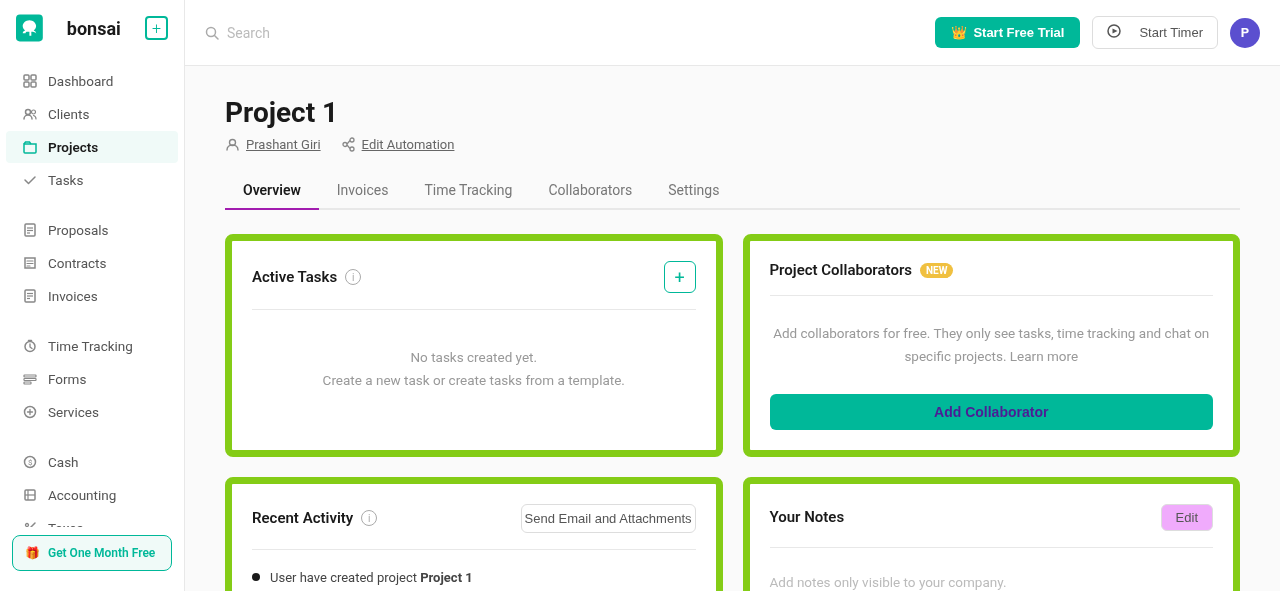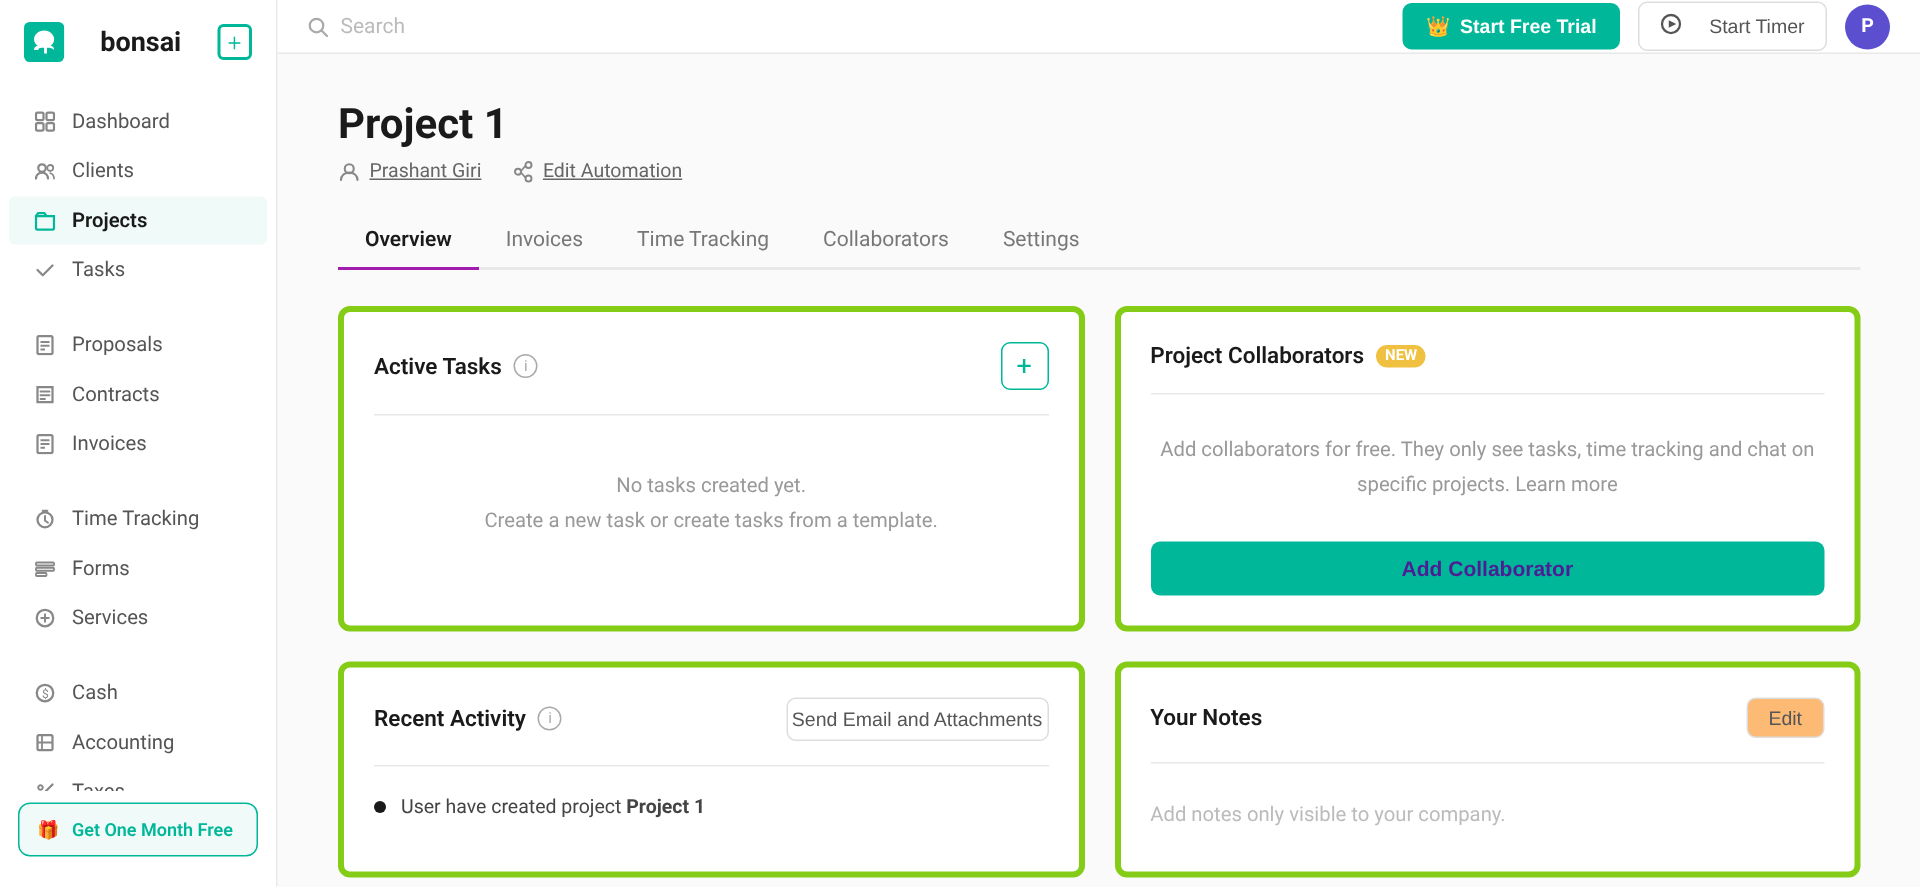--- a/index.html
+++ b/index.html
@@ -83,21 +83,21 @@
     
     .main {
       flex: 1;
       display: flex;
       flex-direction: column;
       overflow: hidden;
     }
 
     
     .topbar {
-      height: 36px;
+      height: 66px;
       border-bottom: 1px solid #e8e8e8;
       display: flex;
       align-items: center;
       padding: 0 20px;
       gap: 12px;
       background: #fff;
     }
     .search-bar {
       display: flex;
       align-items: center;
@@ -201,21 +201,21 @@
     }
 
     
     .cards-grid {
       display: grid;
       grid-template-columns: 1fr 1fr;
       gap: 20px;
     }
     .card {
       background: #fff;
-      border: 4px solid #84cc16;
+      border: 7px solid #84cc16;
       border-radius: 8px;
       padding: 20px;
     }
     .card-header {
       display: flex;
       align-items: center;
       justify-content: space-between;
       margin-bottom: 16px;
     }
     .card-title-row {
@@ -287,21 +287,21 @@
       border: none;
       border-radius: 6px;
       padding: 10px 32px;
       font-size: 14px;
       font-weight: 600;
       cursor: pointer;
       width: 100%;
       margin-top: 16px;
     }
     .card-edit-btn {
-      background: #fdba74;
+      background: #f0abfc;
       color: #555;
       border: 1px solid #ddd;
       border-radius: 6px;
       padding: 5px 14px;
       font-size: 13px;
       cursor: pointer;
     }
     .activity-item {
       display: flex;
       align-items: center;

